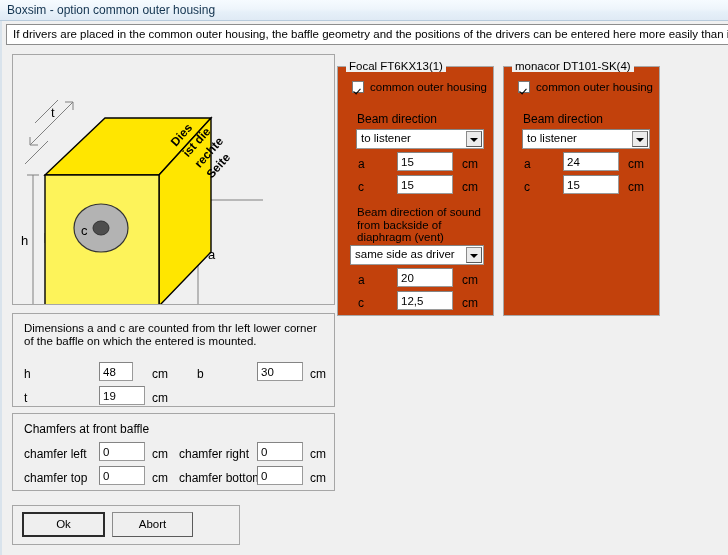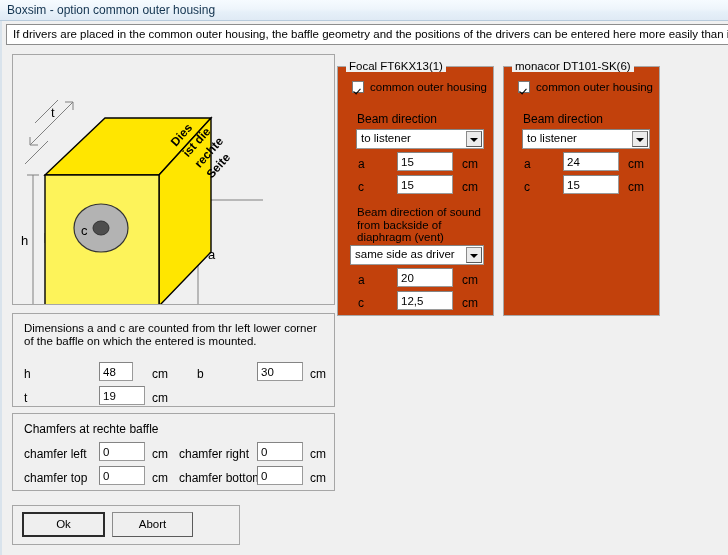--- a/index.html
+++ b/index.html
@@ -315,21 +315,21 @@
     <div class="lbl" style="left:20px; top:206px;">a</div>
     <input class="tinput" style="left: 59px; top: 201px; width: 56px;" value="20">
     <div class="lbl" style="left:124px; top:206px;">cm</div>
 
     <div class="lbl" style="left:20px; top:229px;">c</div>
     <input class="tinput" style="left: 59px; top: 224px; width: 56px;" value="12,5">
     <div class="lbl" style="left:124px; top:229px;">cm</div>
   </div>
 
   <div class="groupbox" id="gb-monacor">
-    <div class="gb-title">monacor DT101-SK(6)</div>
+    <div class="gb-title">monacor DT101-SK(4)</div>
 
     <div class="cbrow" style="left:14px; top:14px;">
       <span class="cbox"></span><span class="cblabel">common outer housing</span>
     </div>
 
     <div class="lbl" style="left:19px; top:45px;">Beam direction</div>
 
     <div class="combo" style="left:18px; top:62px; width:128px;">
       <span class="cval">to listener</span>
       <span class="cbtn"></span>
@@ -354,21 +354,21 @@
     <div class="lbl" style="left:184px; top:53px;">b</div>
     <input class="tinput" style="left: 244px; top: 48px; width: 46px;" value="30">
     <div class="lbl" style="left:297px; top:53px;">cm</div>
 
     <div class="lbl" style="left:11px; top:77px;">t</div>
     <input class="tinput" style="left: 86px; top: 72px; width: 46px;" value="19">
     <div class="lbl" style="left:139px; top:77px;">cm</div>
   </div>
 
   <div class="panel" id="chamfer-panel">
-    <div class="lbl" style="left:11px; top:8px;">Chamfers at rechte baffle</div>
+    <div class="lbl" style="left:11px; top:8px;">Chamfers at front baffle</div>
 
     <div class="lbl" style="left:11px; top:33px;">chamfer left</div>
     <input class="tinput" style="left: 86px; top: 28px; width: 46px;" value="0">
     <div class="lbl" style="left:139px; top:33px;">cm</div>
 
     <div class="lbl" style="left:166px; top:33px;">chamfer right</div>
     <input class="tinput" style="left: 244px; top: 28px; width: 46px;" value="0">
     <div class="lbl" style="left:297px; top:33px;">cm</div>
 
     <div class="lbl" style="left:11px; top:57px;">chamfer top</div>

